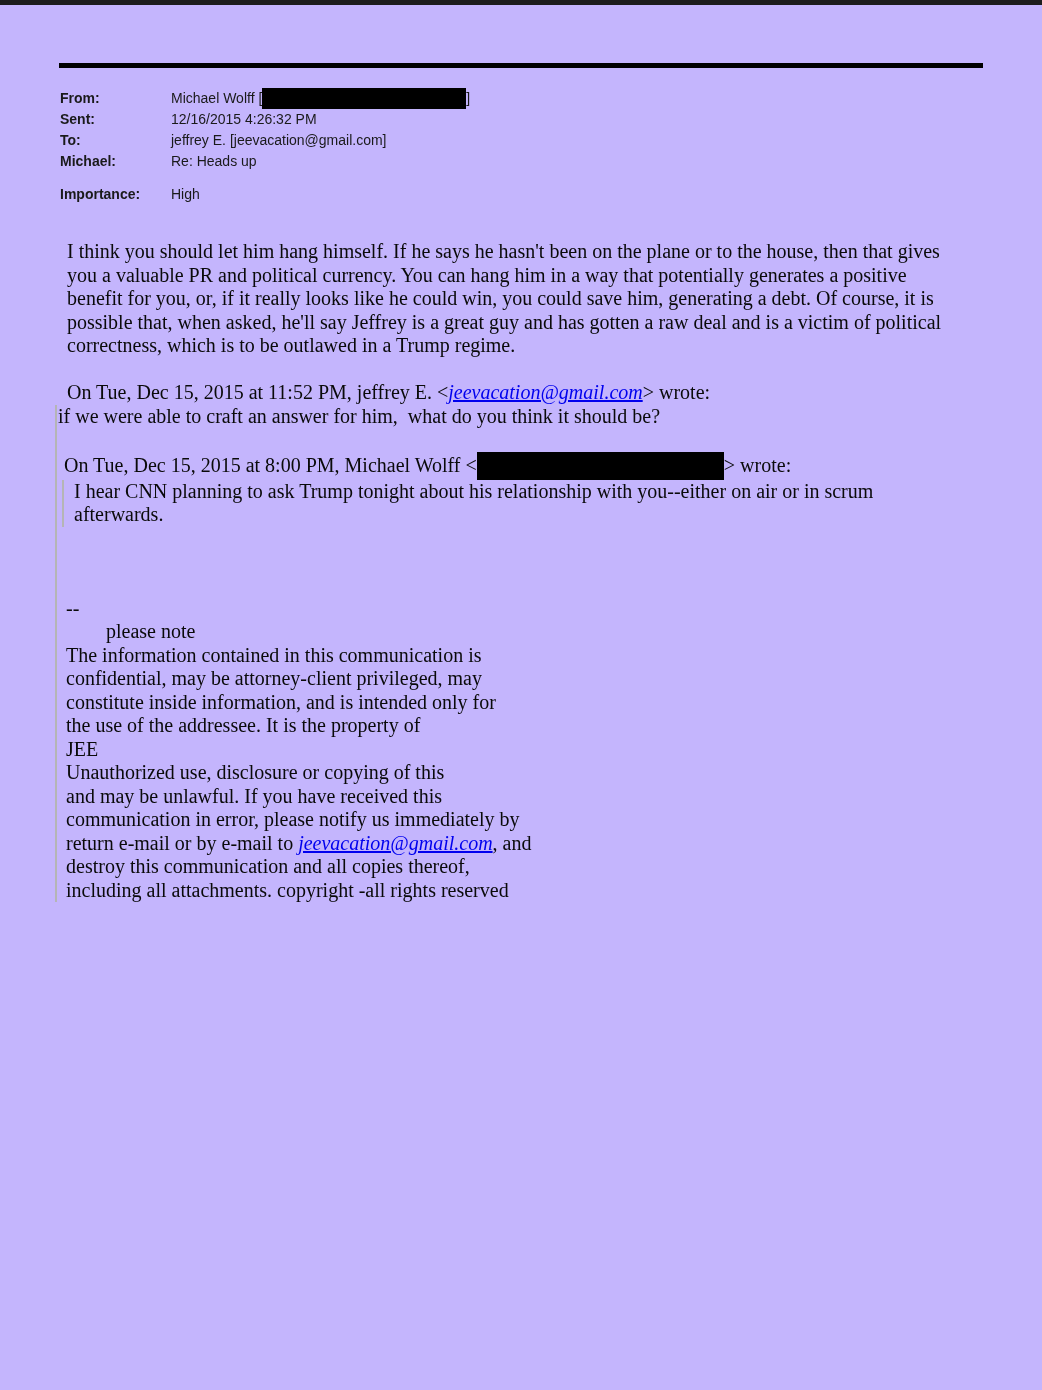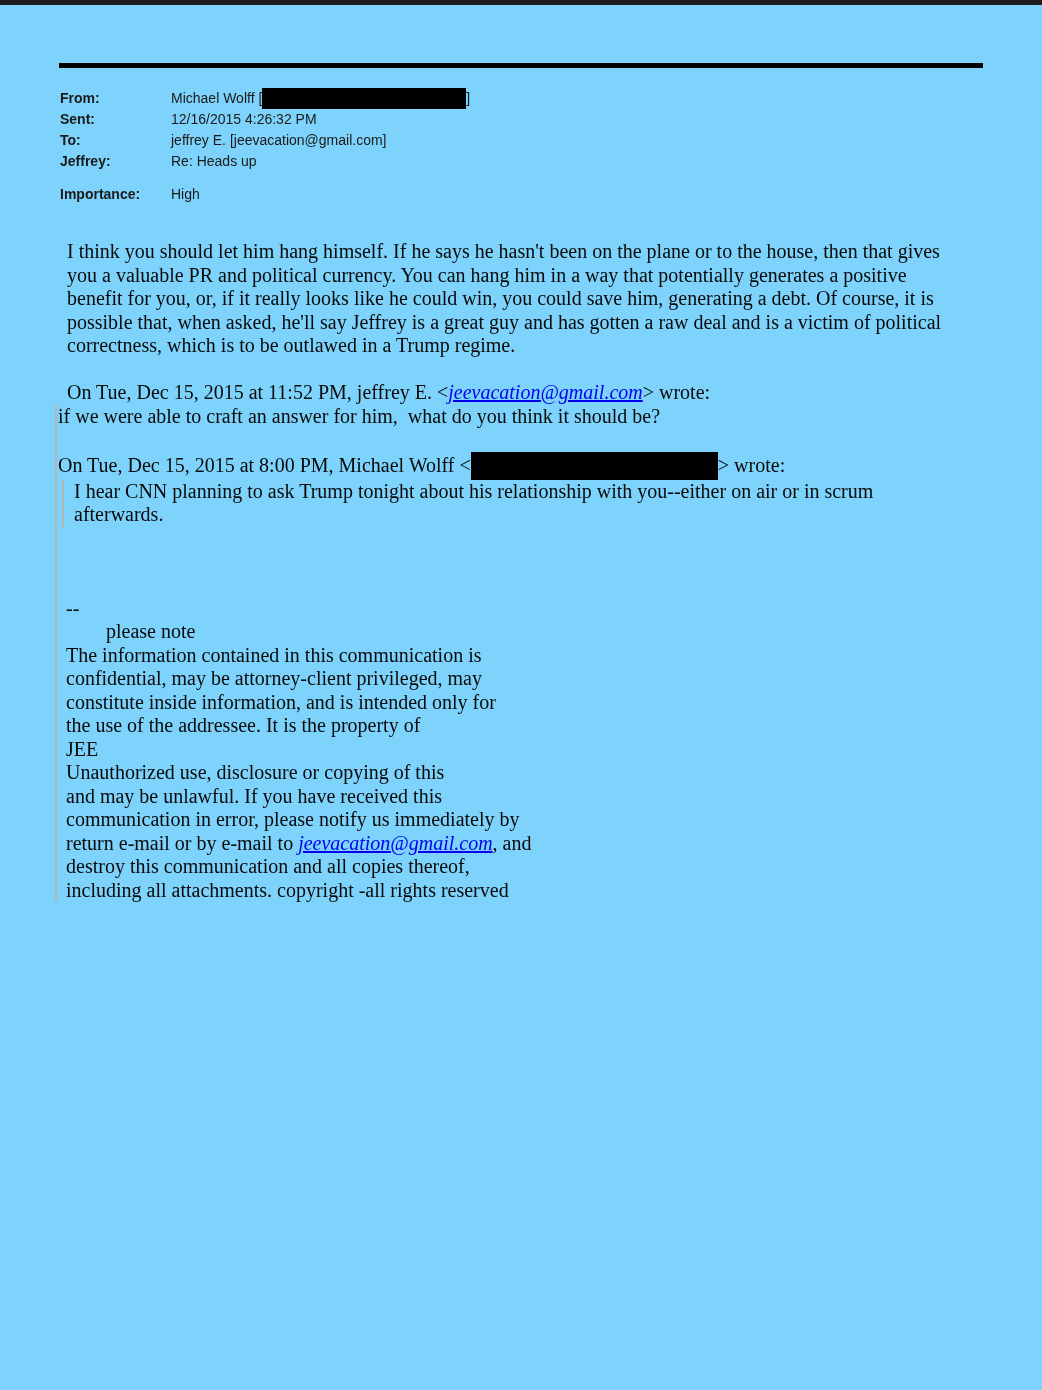--- a/index.html
+++ b/index.html
@@ -4,21 +4,21 @@
 <style>
   html, body { margin: 0; padding: 0; }
   body {
     width: 1042px; height: 1390px;
     background: #ffffff;
     font-family: "Liberation Serif", serif;
     color: #0a0a0a;
     position: relative;
     overflow: hidden;
   }
-  .page { position: relative; width: 1042px; height: 1390px; background: #7dd3fc; }
+  .page { position: relative; width: 1042px; height: 1390px; background: #c4b5fd; }
 
   .top-strip {
     position: absolute; top: 0; left: 0;
     width: 1042px; height: 5px; background: #1d1d1d;
   }
 
   .rule {
     position: absolute; left: 59px; top: 63px;
     width: 924px; height: 5px; background: #000;
   }
@@ -53,21 +53,21 @@
   a.email-link {
     color: #0000EE; text-decoration: underline; cursor: pointer; font-style: italic;
   }
 
   .quote-1 {
     margin-left: -12px;
     border-left: 2px solid #b5b5b5;
     padding-left: 1px;
   }
   .blank-line { height: 23.5px; }
-  .attribution-2 { white-space: pre-wrap; }
+  .attribution-2 { margin-left: 6px; white-space: pre-wrap; }
   .quote-2 {
     margin-left: 4px;
     border-left: 2px solid #b5b5b5;
     padding-left: 10px;
   }
   .sig-gap { height: 70px; }
   .signature { margin-left: 8px; }
   .sig-note { margin-left: 40px; }
   .disclaimer .line { white-space: pre-wrap; }
 </style>
@@ -87,21 +87,21 @@
     </div>
     <div class="header-row">
       <span class="header-label">Sent:</span>
       <span class="header-value">12/16/2015 4:26:32 PM</span>
     </div>
     <div class="header-row">
       <span class="header-label">To:</span>
       <span class="header-value">jeffrey E. [jeevacation@gmail.com]</span>
     </div>
     <div class="header-row">
-      <span class="header-label">Jeffrey:</span>
+      <span class="header-label">Michael:</span>
       <span class="header-value">Re: Heads up</span>
     </div>
     <div class="header-row importance-row">
       <span class="header-label">Importance:</span>
       <span class="header-value">High</span>
     </div>
   </div>
 
   <div class="body-block">
 

